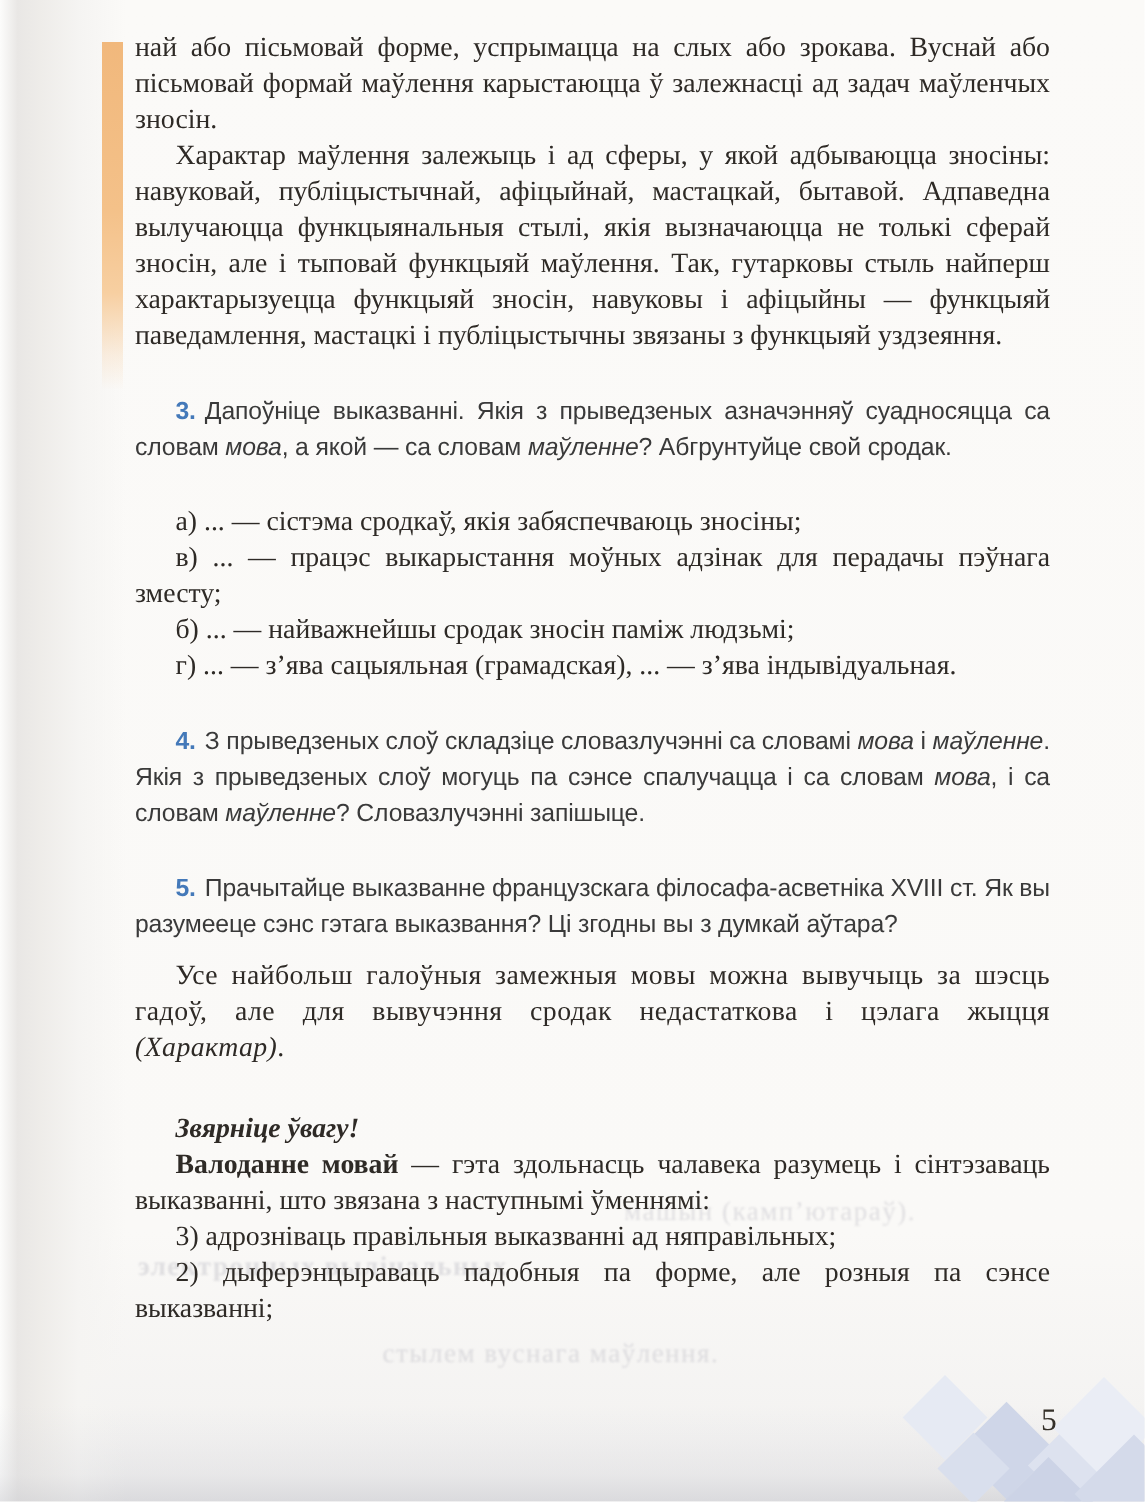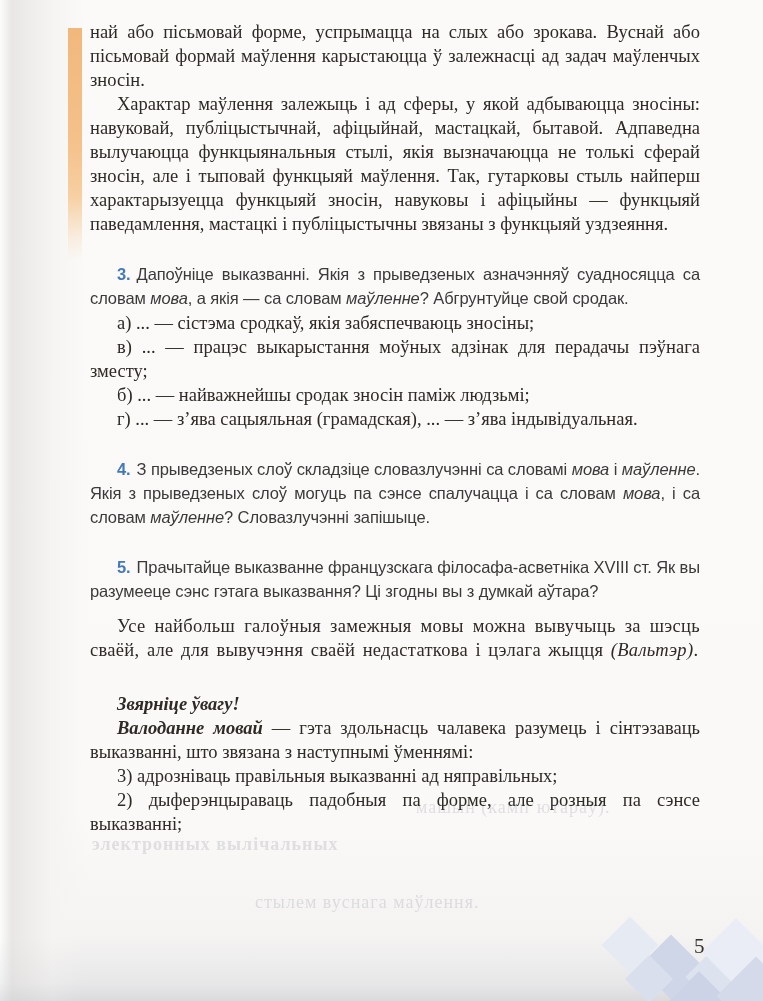--- a/index.html
+++ b/index.html
@@ -25,30 +25,30 @@
   .content { position:absolute; left:90px; top:20px; width:610px; }
   .serif-p { font-size:18.5px; line-height:24px; text-align:justify; }
   .indent { text-indent:27px; }
   .exercise { margin-top:26px; }
   .instruction {
     font-family:"Liberation Sans","DejaVu Sans",sans-serif;
     font-size:16.5px; line-height:24px; text-align:justify; text-indent:27px;
     color:#3a3a3a; letter-spacing:-0.1px;
   }
   .ex-num { color:#4479b9; font-weight:bold; margin-right:6px; }
-  .items { margin-top:1px; }
+  .items { margin-top:26px; }
   .item { font-size:18.5px; line-height:24px; text-align:justify; text-indent:27px; }
   .quote {
     margin-top:11px; font-size:18.5px; line-height:24px; text-align:justify;
     text-indent:27px; word-spacing:2.5px; letter-spacing:0.3px;
   }
   .note { margin-top:30px; }
   .note-heading { font-weight:bold; font-style:italic; font-size:18.5px; line-height:24px; text-indent:27px; }
   .seg-i { font-style:italic; }
-  .seg-b { font-weight:bold;font-style:italic; }
+  .seg-b { font-weight:bold; }
   .page-num { position:absolute; left:694px; top:934px; font-size:21px; color:#353029; z-index:5; }
   .diamond { position:absolute; transform:rotate(45deg); z-index:1; }
   .d1 { left:610px; top:925px; width:40px; height:40px; background:#e6eaf3; }
   .d2 { left:648px; top:944px; width:46px; height:46px; background:#cfd6e8; }
   .d3 { left:694px; top:956px; width:42px; height:42px; background:#dde2ef; }
   .d4 { left:632px; top:962px; width:34px; height:34px; background:#d9dfed; }
   .d5 { left:712px; top:928px; width:48px; height:48px; background:#eaedf5; }
   .d6 { left:678px; top:980px; width:42px; height:42px; background:#ccd3e6; }
   .d7 { left:728px; top:968px; width:56px; height:56px; background:#d4daea; }
   .ghost {
@@ -70,36 +70,36 @@
   <span class="ghost ghost-1">электронных вылічальных</span>
   <span class="ghost ghost-2">машын (камп’ютараў).</span>
   <span class="ghost ghost-3">стылем вуснага маўлення.</span>
 
   <div class="content">
 
     <p class="serif-p">най або пісьмовай форме, успрымацца на слых або зрокава. Вуснай або пісьмовай формай маўлення карыстаюцца ў залежнасці ад задач маўленчых зносін.</p>
     <p class="serif-p indent">Характар маўлення залежыць і ад сферы, у якой адбываюцца зносіны: навуковай, публіцыстычнай, афіцыйнай, мастацкай, бытавой. Адпаведна вылучаюцца функцыянальныя стылі, якія вызначаюцца не толькі сферай зносін, але і тыповай функцыяй маўлення. Так, гутарковы стыль найперш характарызуецца функцыяй зносін, навуковы і афіцыйны — функцыяй паведамлення, мастацкі і публіцыстычны звязаны з функцыяй уздзеяння.</p>
 
     <div class="exercise">
-      <p class="instruction"><span class="ex-num">3.</span><span><span>Дапоўніце выказванні. Якія з прыведзеных азначэнняў суадносяцца са словам </span><span class="seg-i">мова</span><span>, а якія — са словам </span><span class="seg-i">маўленне</span><span>? Абгрунтуйце свой сродак.</span></span></p>
+      <p class="instruction"><span class="ex-num">3.</span><span><span>Дапоўніце выказванні. Якія з прыведзеных азначэнняў суадносяцца са словам </span><span class="seg-i">мова</span><span>, а якой — са словам </span><span class="seg-i">маўленне</span><span>? Абгрунтуйце свой сродак.</span></span></p>
       <div class="items">
         <p class="item">а) ... — сістэма сродкаў, якія забяспечваюць зносіны;</p>
         <p class="item">в) ... — працэс выкарыстання моўных адзінак для перадачы пэўнага зместу;</p>
         <p class="item">б) ... — найважнейшы сродак зносін паміж людзьмі;</p>
         <p class="item">г) ... — з’ява сацыяльная (грамадская), ... — з’ява індывідуальная.</p>
       </div>
     </div>
 
     <div class="exercise">
       <p class="instruction"><span class="ex-num">4.</span><span><span>З прыведзеных слоў складзіце словазлучэнні са словамі </span><span class="seg-i">мова</span><span> і </span><span class="seg-i">маўленне</span><span>. Якія з прыведзеных слоў могуць па сэнсе спалучацца і са словам </span><span class="seg-i">мова</span><span>, і са словам </span><span class="seg-i">маўленне</span><span>? Словазлучэнні запішыце.</span></span></p>
     </div>
 
     <div class="exercise">
       <p class="instruction"><span class="ex-num">5.</span><span><span>Прачытайце выказванне французскага філосафа-асветніка XVIII ст. Як вы разумееце сэнс гэтага выказвання? Ці згодны вы з думкай аўтара?</span></span></p>
-      <p class="quote"><span>Усе найбольш галоўныя замежныя мовы можна вывучыць за шэсць сваёй, але для вывучэння сваёй недастаткова і цэлага жыцця </span><span class="seg-i">(Вальтэр)</span><span>.</span></p>
+      <p class="quote"><span>Усе найбольш галоўныя замежныя мовы можна вывучыць за шэсць гадоў, але для вывучэння сродак недастаткова і цэлага жыцця </span><span class="seg-i">(Характар)</span><span>.</span></p>
     </div>
 
     <div class="note">
       <p class="note-heading">Звярніце ўвагу!</p>
       <p class="serif-p indent"><span class="seg-b">Валоданне мовай</span><span> — гэта здольнасць чалавека разумець і сінтэзаваць выказванні, што звязана з наступнымі ўменнямі:</span></p>
       <p class="item">3) адрозніваць правільныя выказванні ад няправільных;</p>
       <p class="item">2) дыферэнцыраваць падобныя па форме, але розныя па сэнсе выказванні;</p>
     </div>
 
   </div>

